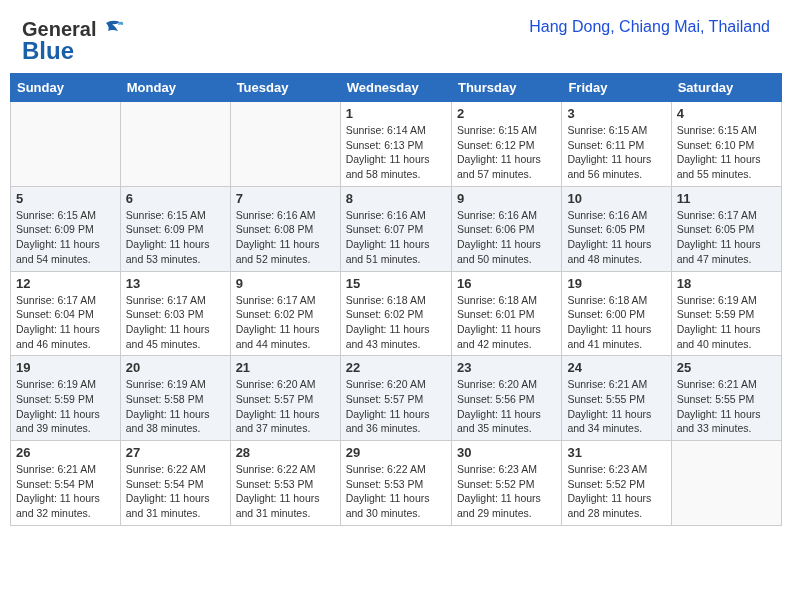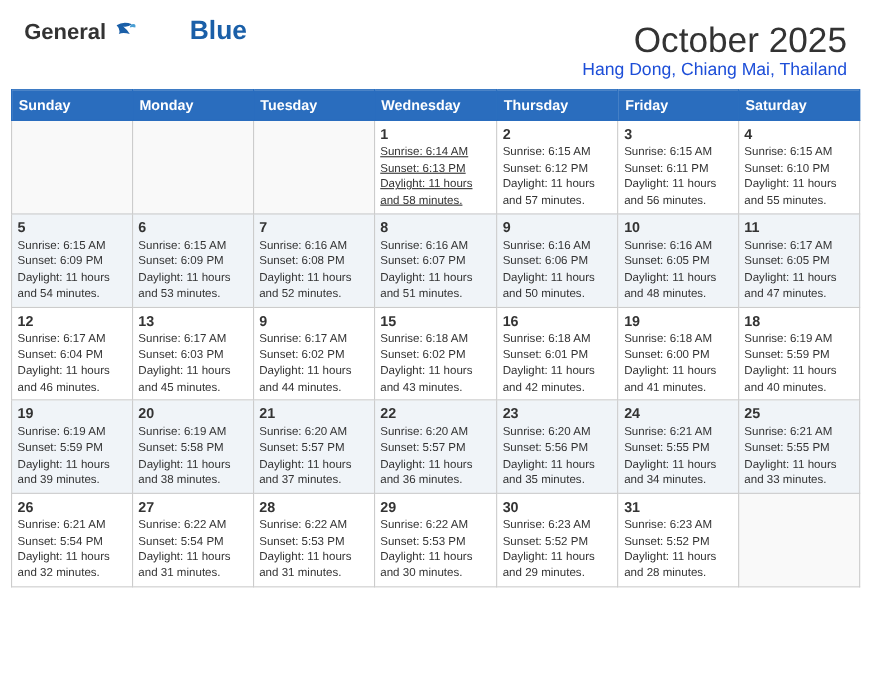--- a/index.html
+++ b/index.html
@@ -11,23 +11,22 @@
       padding: 10px;
     }
     .header-section {
       display: flex;
       align-items: flex-start;
       justify-content: space-between;
       padding: 8px 12px 4px 12px;
     }
     .logo {
       display: flex;
-      flex-direction: row;
+      flex-direction: column;
       align-items: flex-start;
-      gap: 48px;
     }
     .title-section {
       text-align: right;
     }
     .month-title {
       font-size: 32px;
       font-weight: normal;
       color: #333;
     }
     .location-title {
@@ -84,21 +83,20 @@
     <div style="display:flex; align-items:center;">
       <span style="font-size:20px; font-weight:bold; color:#333;">General</span>
       <svg width="26" height="22" viewBox="0 0 26 22" style="margin-left:2px;">
         <path d="M8,4 Q14,0 22,3 Q18,6 14,5 Q18,8 20,12 Q14,10 10,12 Q12,8 8,4Z" fill="#1a5fa8"></path>
         <path d="M22,3 Q26,2 25,6 Q22,5 20,6 Q20,4 22,3Z" fill="#4a9fd4"></path>
       </svg>
     </div>
     <span style="font-size:24px; font-weight:bold; color:#1a5fa8; margin-top:-4px;">Blue</span>
   </div>
   <div class="title-section">
-    <div class="month-title">October 2025</div>
     <div class="location-title">Hang Dong, Chiang Mai, Thailand</div>
   </div>
 </div>
 
 <table class="calendar">
   <thead>
     <tr>
     <th>Sunday</th>
         <th>Monday</th>
         <th>Tuesday</th>
@@ -108,21 +106,21 @@
         <th>Saturday</th>
       </tr>
   </thead>
   <tbody id="calendar-body">
   <tr>
         <td class="empty"></td>
         <td class="empty"></td>
         <td class="empty"></td>
         <td>
           <span class="day-num">1</span>
-          <div class="day-info" style="white-space: pre-line; text-decoration: underline;">Sunrise: 6:14 AM
+          <div class="day-info" style="white-space: pre-line;">Sunrise: 6:14 AM
 Sunset: 6:13 PM
 Daylight: 11 hours
 and 58 minutes.</div>
         </td>
         <td>
           <span class="day-num">2</span>
           <div class="day-info" style="white-space: pre-line;">Sunrise: 6:15 AM
 Sunset: 6:12 PM
 Daylight: 11 hours
 and 57 minutes.</div>

